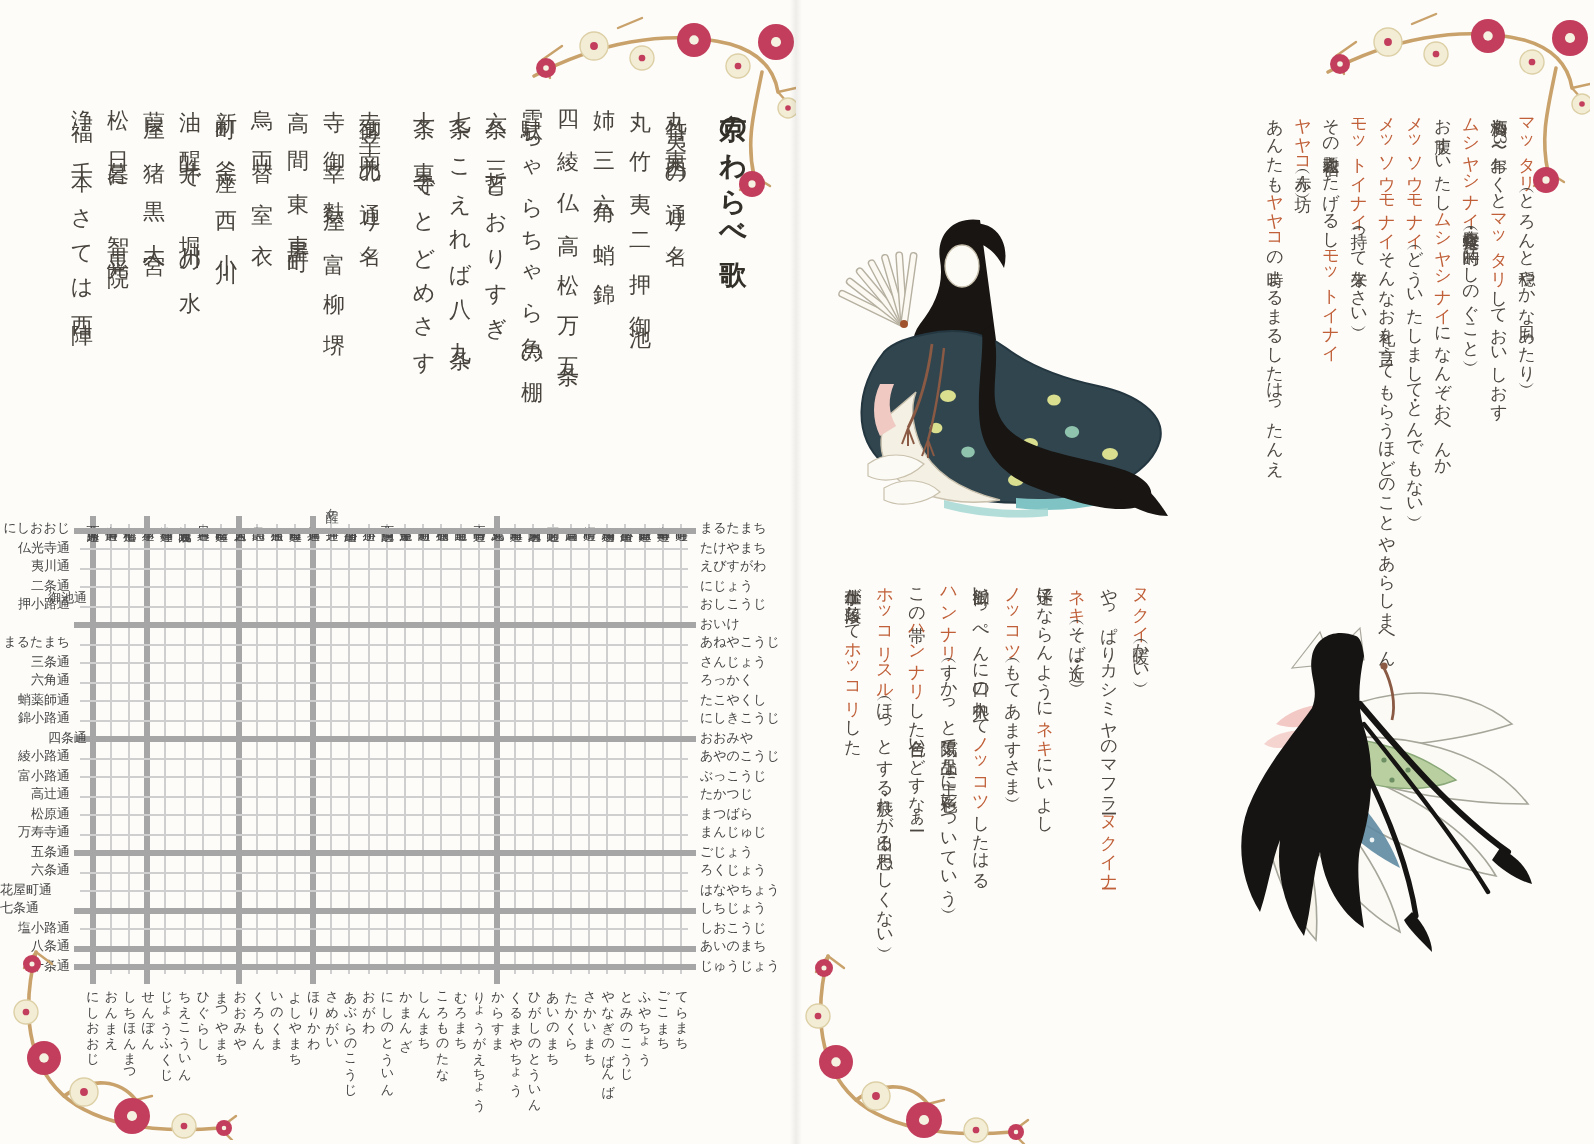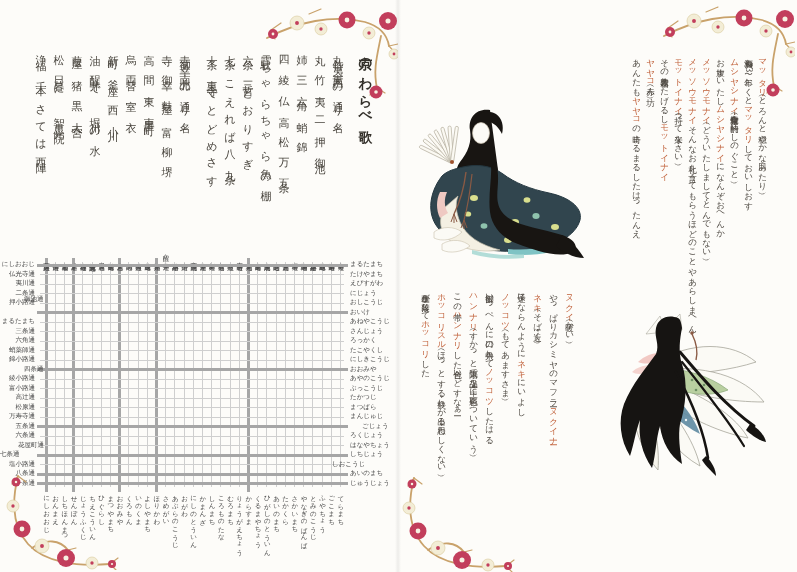--- a/index.html
+++ b/index.html
@@ -257,33 +257,33 @@
       <div class="glabel" style="left: 0px; top: 393.28px; width: 35px; text-align: right;">高辻通</div>
       <div class="glabel" style="left: 350px; top: 393.28px;">たかつじ</div>
       <div class="gline" style="left: 40px; top: 407.3px; width: 304px; height: 1px;"></div>
       <div class="glabel" style="left: 0px; top: 402.8px; width: 35px; text-align: right;">松原通</div>
       <div class="glabel" style="left: 350px; top: 402.8px;">まつばら</div>
       <div class="gline" style="left: 40px; top: 416.82px; width: 304px; height: 1px;"></div>
       <div class="glabel" style="left: 0px; top: 412.32px; width: 35px; text-align: right;">万寿寺通</div>
       <div class="glabel" style="left: 350px; top: 412.32px;">まんじゅじ</div>
       <div class="gline major" style="left: 37px; top: 425.34px; width: 311px; height: 3px;"></div>
       <div class="glabel" style="left: 0px; top: 421.84px; width: 35px; text-align: right;">五条通</div>
-      <div class="glabel" style="left: 362px; top: 421.84px;">ごじょう</div>
+      <div class="glabel" style="left: 350px; top: 421.84px;">ごじょう</div>
       <div class="gline" style="left: 40px; top: 435.86px; width: 304px; height: 1px;"></div>
       <div class="glabel" style="left: 0px; top: 431.36px; width: 35px; text-align: right;">六条通</div>
       <div class="glabel" style="left: 350px; top: 431.36px;">ろくじょう</div>
       <div class="gline" style="left: 40px; top: 445.38px; width: 304px; height: 1px;"></div>
-      <div class="glabel" style="left: 0px; top: 440.88px; width: 44px; text-align: right;">花屋町通</div>
+      <div class="glabel" style="left: 0px; top: 440.88px; width: 26px; text-align: right;">花屋町通</div>
       <div class="glabel" style="left: 350px; top: 440.88px;">はなやちょう</div>
       <div class="gline major" style="left: 37px; top: 453.9px; width: 311px; height: 3px;"></div>
       <div class="glabel" style="left: 0px; top: 450.4px; width: 17px; text-align: left;">七条通</div>
       <div class="glabel" style="left: 350px; top: 450.4px;">しちじょう</div>
       <div class="gline" style="left: 40px; top: 464.42px; width: 304px; height: 1px;"></div>
       <div class="glabel" style="left: 0px; top: 459.92px; width: 35px; text-align: right;">塩小路通</div>
-      <div class="glabel" style="left: 332px; top: 459.92px;">しおこうじ</div>
+      <div class="glabel" style="left: 350px; top: 459.92px;">しおこうじ</div>
       <div class="gline major" style="left: 37px; top: 472.94px; width: 311px; height: 3px;"></div>
       <div class="glabel" style="left: 0px; top: 469.44px; width: 35px; text-align: right;">八条通</div>
       <div class="glabel" style="left: 350px; top: 469.44px;">あいのまち</div>
       <div class="gline major" style="left: 37px; top: 482.46px; width: 311px; height: 3px;"></div>
       <div class="glabel" style="left: 0px; top: 478.96px; width: 35px; text-align: right;">十条通</div>
       <div class="glabel" style="left: 350px; top: 478.96px;">じゅうじょう</div>
     </div>
 
   <div class="flower-slot" id="fl-left-bottom"><svg viewBox="0 0 120 98" width="100%" height="100%">
         <path d="M14,4 C8,28 8,54 24,72 C40,90 72,95 106,92" fill="none" stroke="#c9a26b" stroke-width="1.8" stroke-linecap="round"></path>

